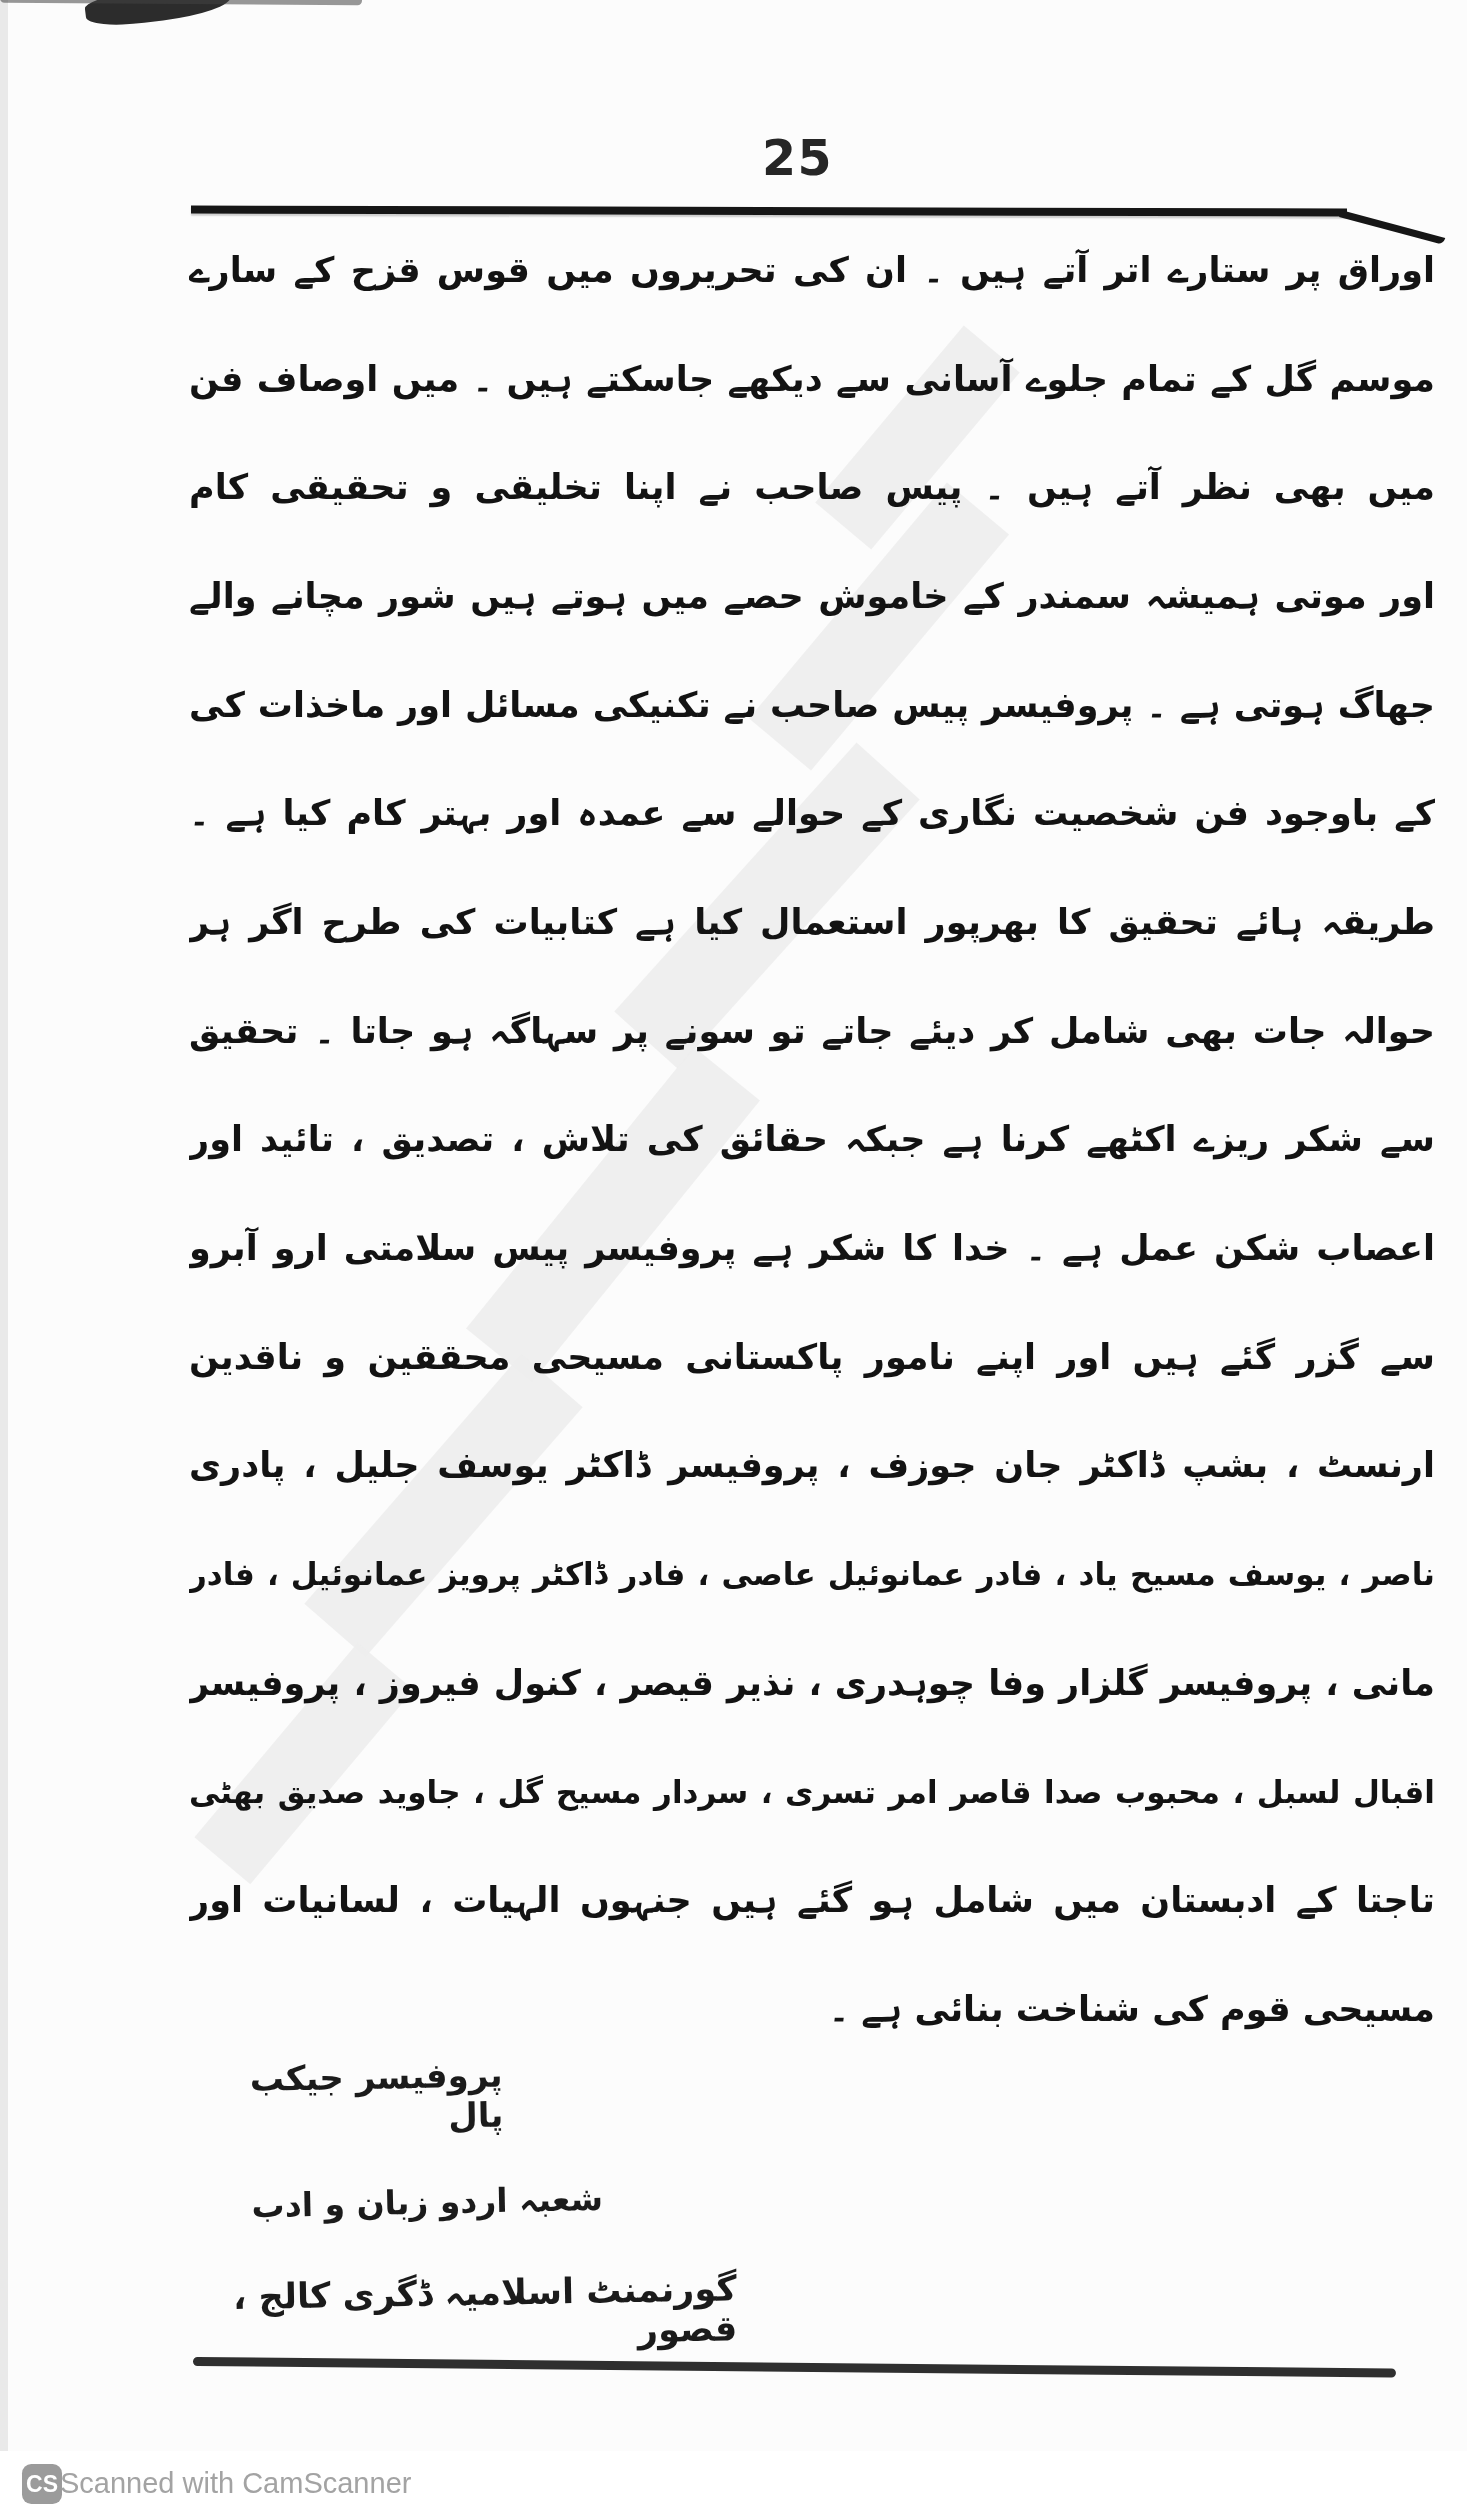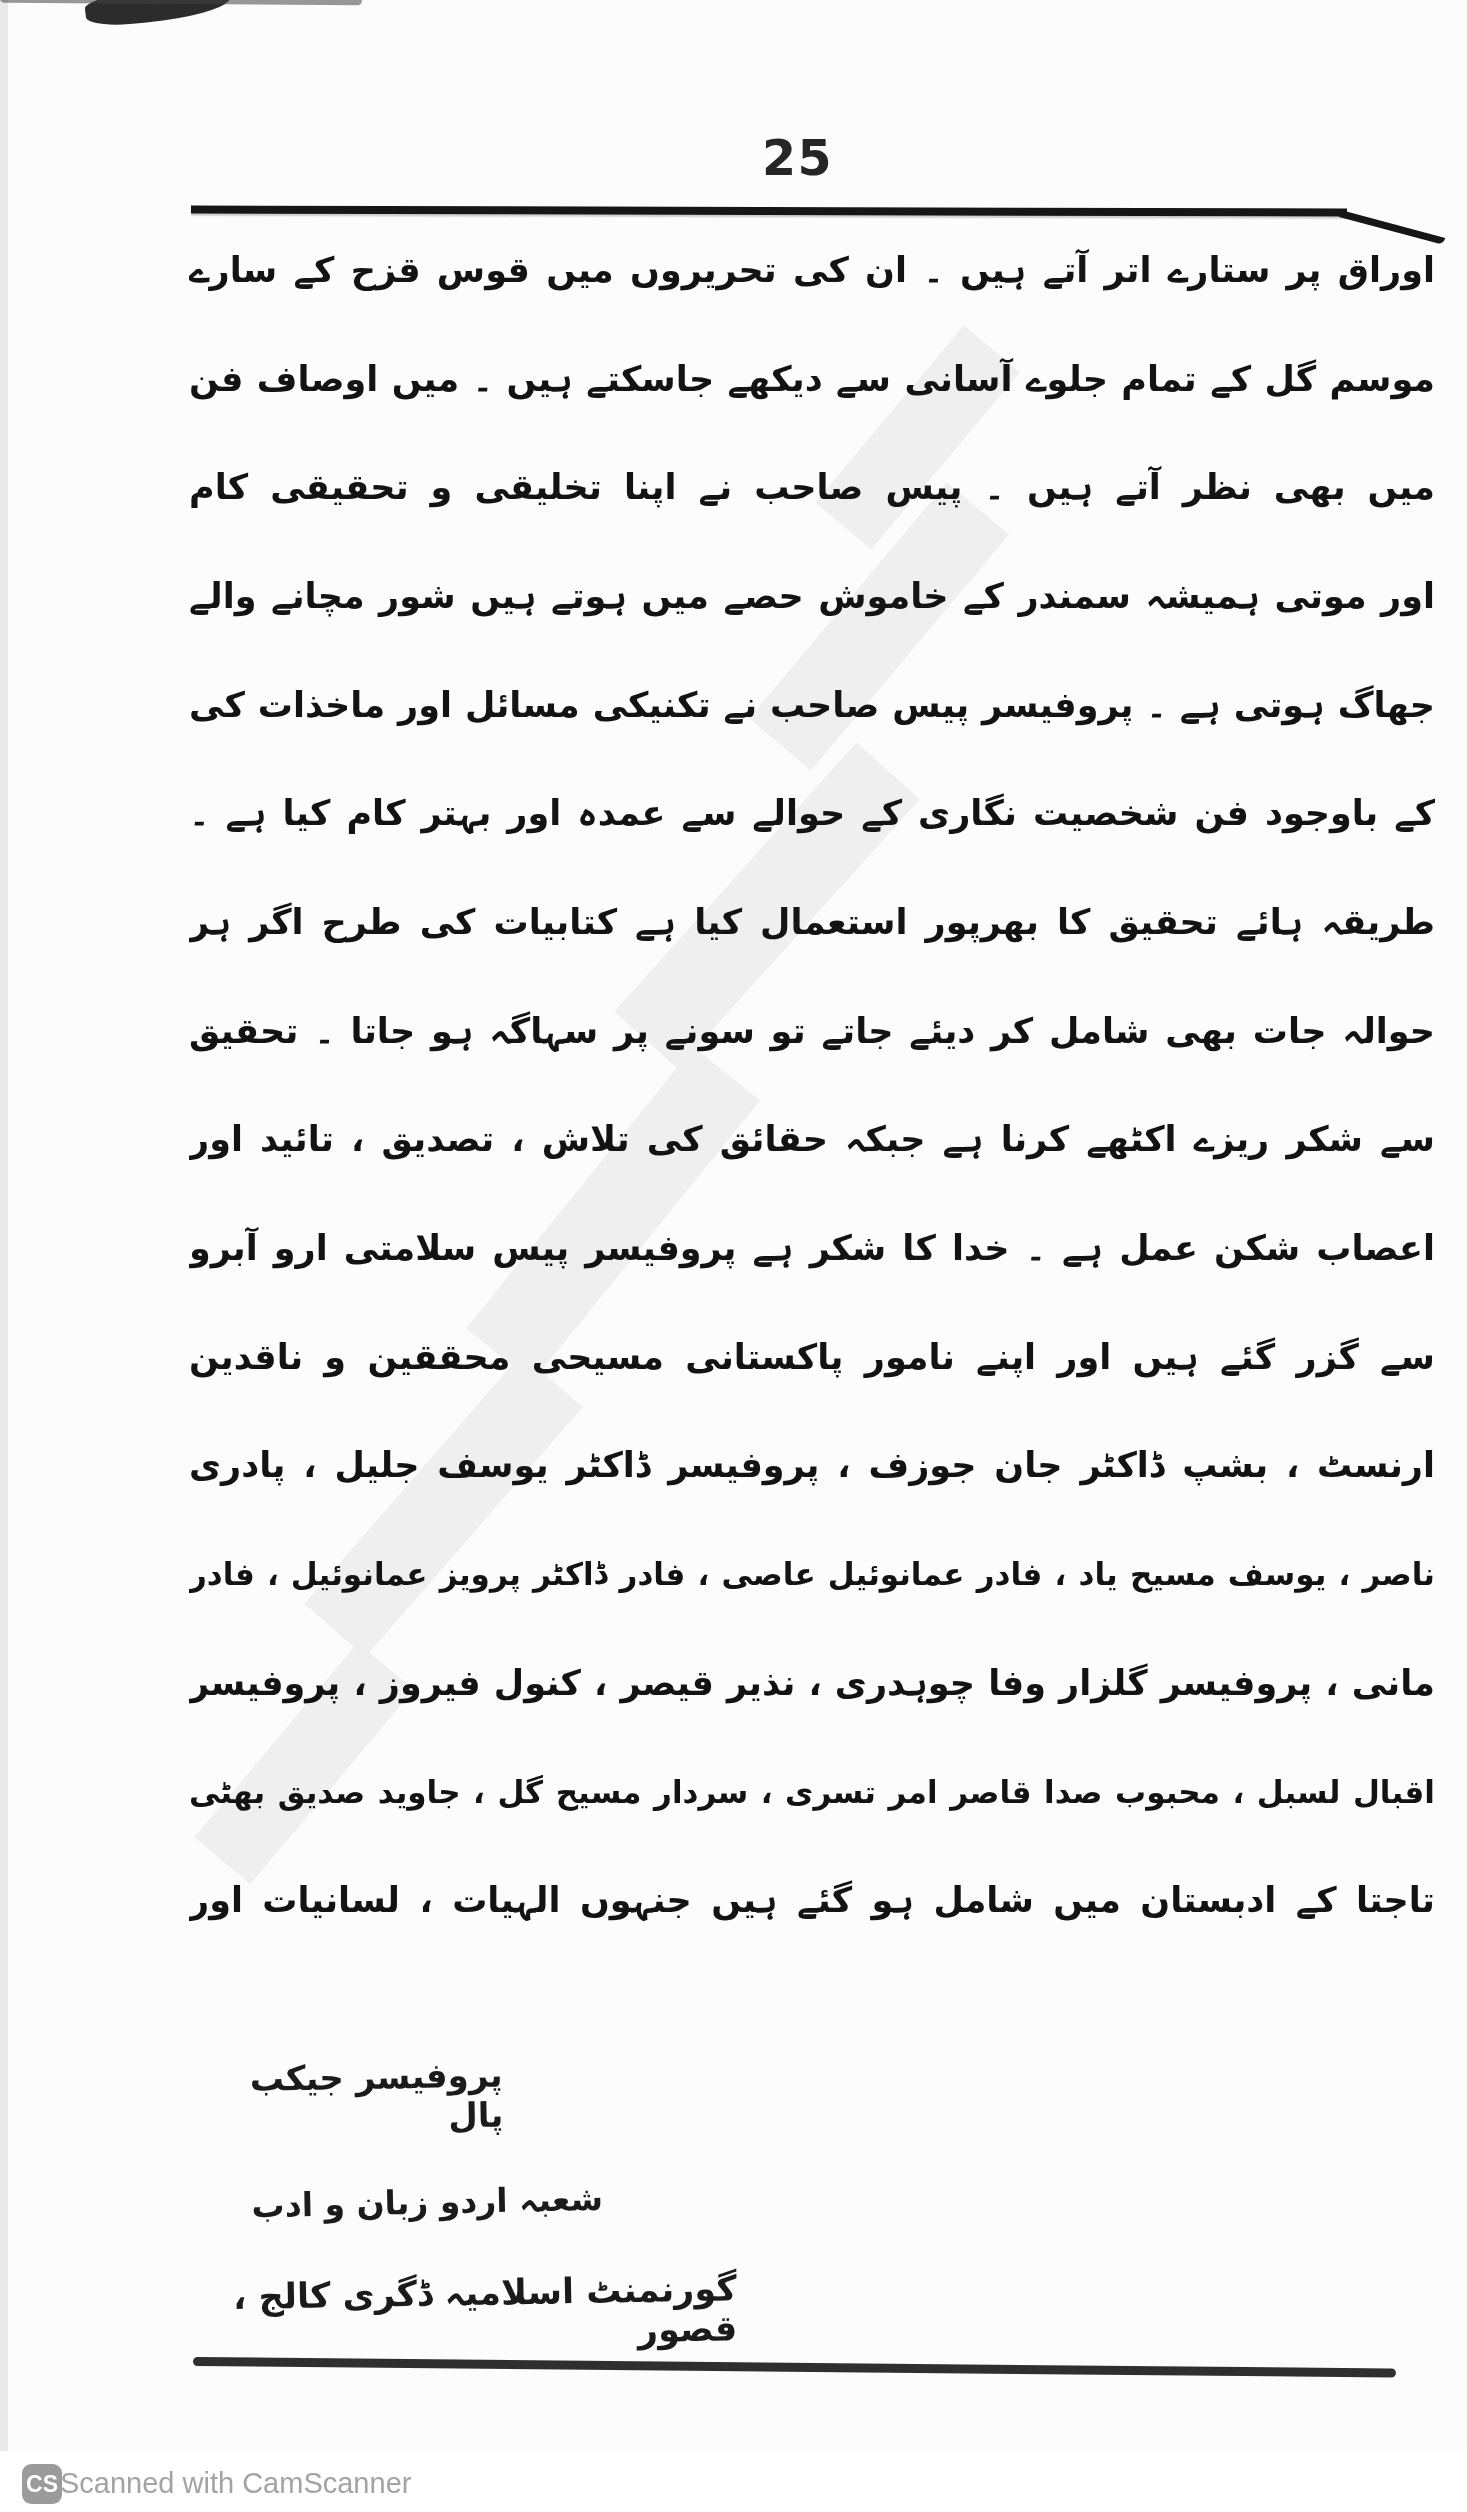--- a/index.html
+++ b/index.html
@@ -75,20 +75,21 @@
   <div class="urdu-line" style="top:868px">طریقہ ہائے تحقیق کا بھرپور استعمال کیا ہے کتابیات کی طرح اگر ہر باب کے آخر میں</div>
   <div class="urdu-line" style="top:977px">حوالہ جات بھی شامل کر دیئے جاتے تو سونے پر سہاگہ ہو جاتا ۔ تحقیق چیونٹیوں کے منہ</div>
   <div class="urdu-line" style="top:1085px">سے شکر ریزے اکٹھے کرنا ہے جبکہ حقائق کی تلاش ، تصدیق ، تائید اور تردید ایک</div>
   <div class="urdu-line" style="top:1194px">اعصاب شکن عمل ہے ۔ خدا کا شکر ہے پروفیسر پیس سلامتی ارو آبرو کے ساتھ اس عمل</div>
   <div class="urdu-line" style="top:1303px">سے گزر گئے ہیں اور اپنے نامور پاکستانی مسیحی محققین و ناقدین شمس العلماء علامہ پال</div>
   <div class="urdu-line" style="top:1411px">ارنسٹ ، بشپ ڈاکٹر جان جوزف ، پروفیسر ڈاکٹر یوسف جلیل ، پادری ڈاکٹر کے ایل</div>
   <div class="urdu-line tight" style="top:1520px">ناصر ، یوسف مسیح یاد ، فادر عمانوئیل عاصی ، فادر ڈاکٹر پرویز عمانوئیل ، فادر عمانوئیل نذیر</div>
   <div class="urdu-line" style="top:1629px">مانی ، پروفیسر گلزار وفا چوہدری ، نذیر قیصر ، کنول فیروز ، پروفیسر یوسف نیئر ، جوزف</div>
   <div class="urdu-line tight" style="top:1738px">اقبال لسبل ، محبوب صدا قاصر امر تسری ، سردار مسیح گل ، جاوید صدیق بھٹی اور پروفیسر پریا</div>
   <div class="urdu-line" style="top:1846px">تاجتا کے ادبستان میں شامل ہو گئے ہیں جنہوں الہیات ، لسانیات اور ادبیات میں</div>
+  <div class="urdu-line last" style="top:1955px">مسیحی قوم کی شناخت بنائی ہے ۔</div>
 
   <div class="sig sig1">پروفیسر جیکب پال</div>
   <div class="sig sig2">شعبہ اردو زبان و ادب</div>
   <div class="sig sig3">گورنمنٹ اسلامیہ ڈگری کالج ، قصور</div>
 
   <div class="rule-bottom"></div>
 
   <div class="footer"></div>
   <div class="cs-badge">CS</div>
   <div class="cs-text">Scanned with CamScanner</div>

